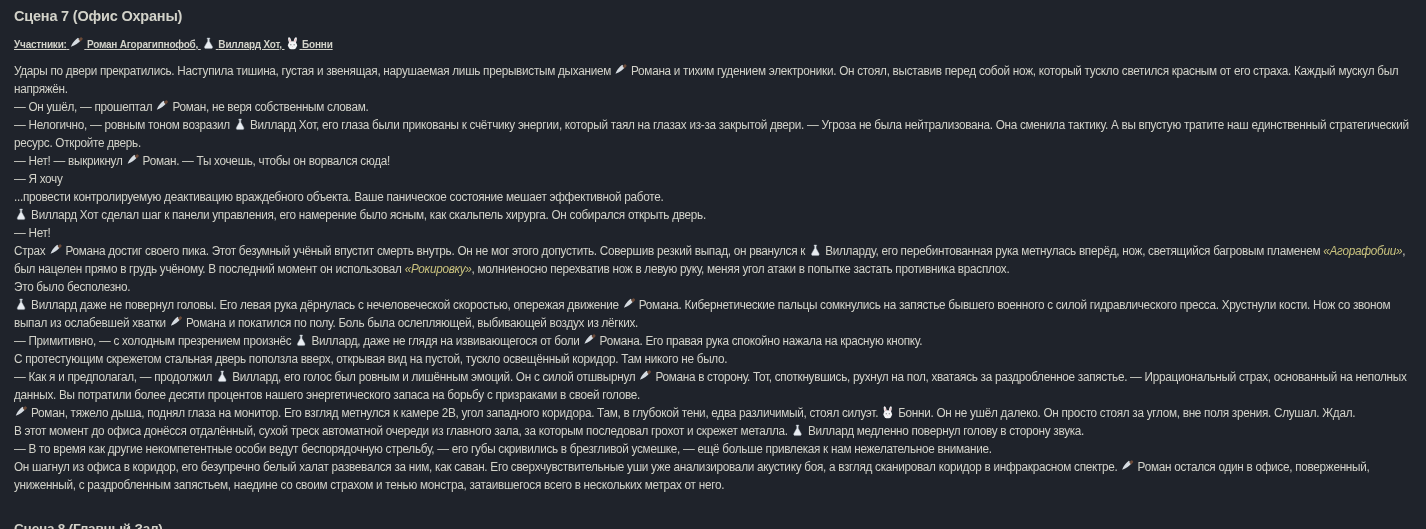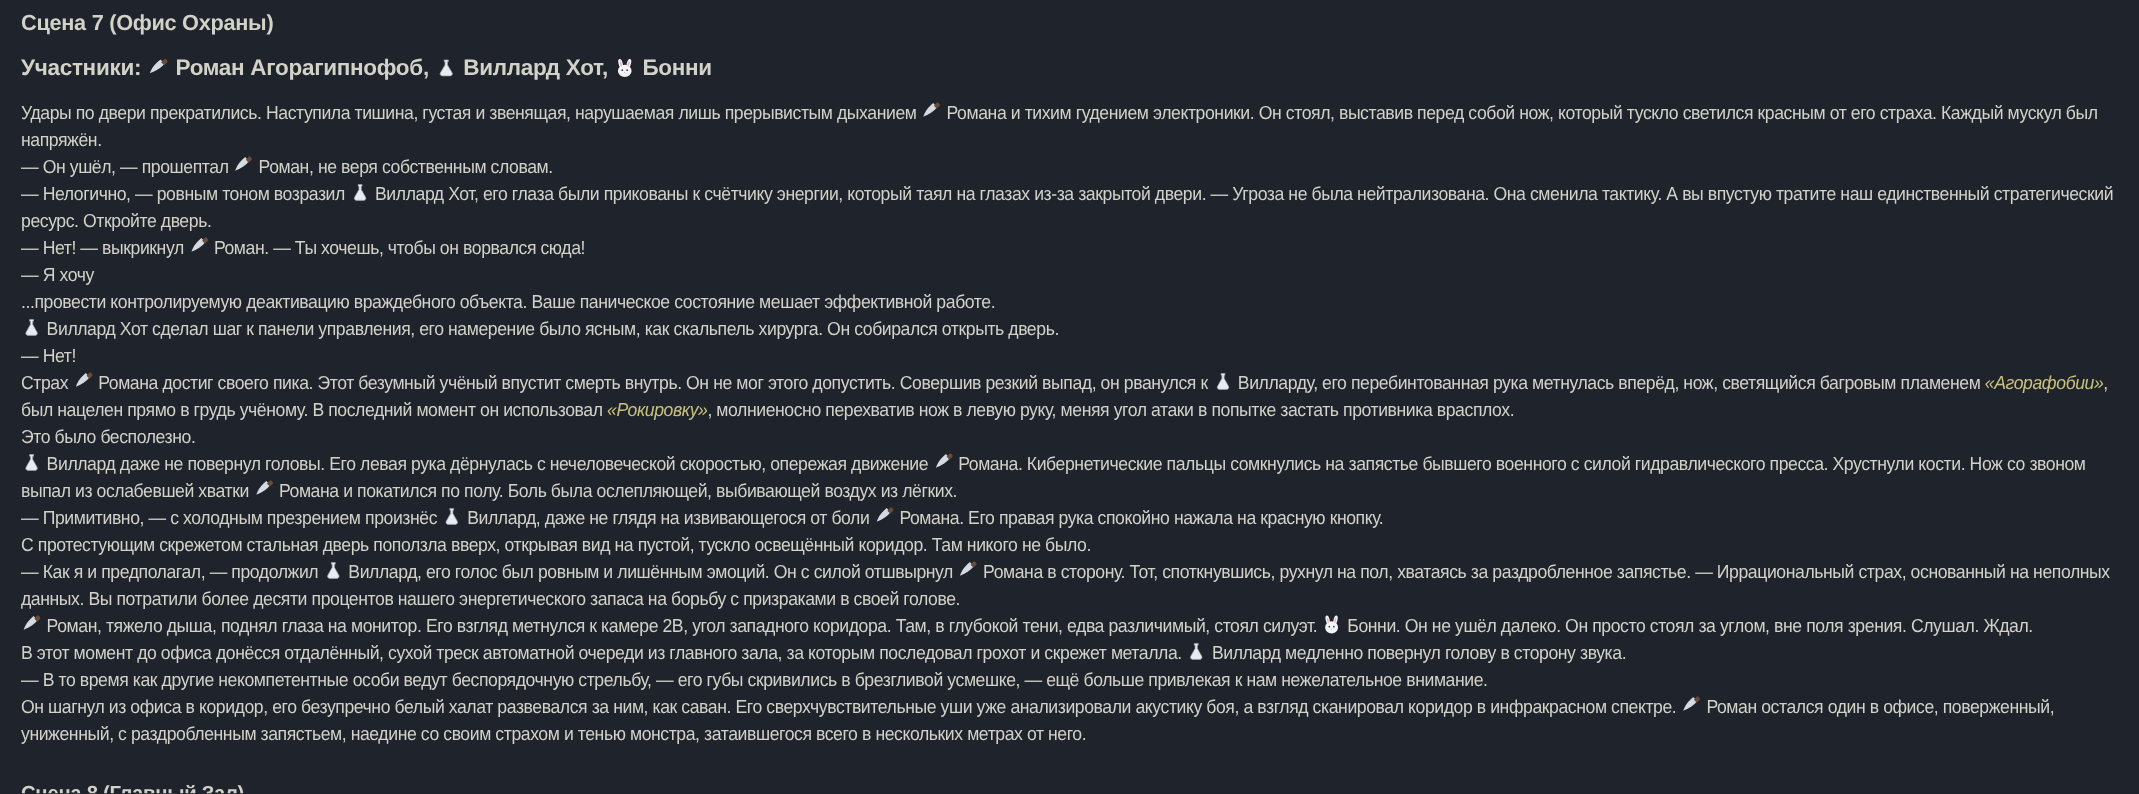--- a/index.html
+++ b/index.html
@@ -11,22 +11,23 @@
   .page{
     position:relative;height:529px;box-sizing:border-box;
     padding:8px 14px 0 14px;
     color:#d2d2c9;overflow:hidden;
   }
   .scene-title{
     font-weight:700;font-size:14.5px;letter-spacing:-0.2px;
     margin:0 0 13px 0;
   }
   .participants,.energy{
-    font-weight:700;font-size:15px;letter-spacing:-0.2px;
+    font-weight:700;font-size:10px;letter-spacing:-0.2px;
     margin:0 0 12px 0;
+    text-decoration:underline;
   }
   .story{
     width:1487px;
     transform:scaleX(0.94);
     transform-origin:0 0;
     font-size:12.5px;letter-spacing:-0.3px;
   }
   .story p{margin:0;line-height:18px;}
   .ability{color:#c9c27e;font-style:italic;}
   .emoji{

